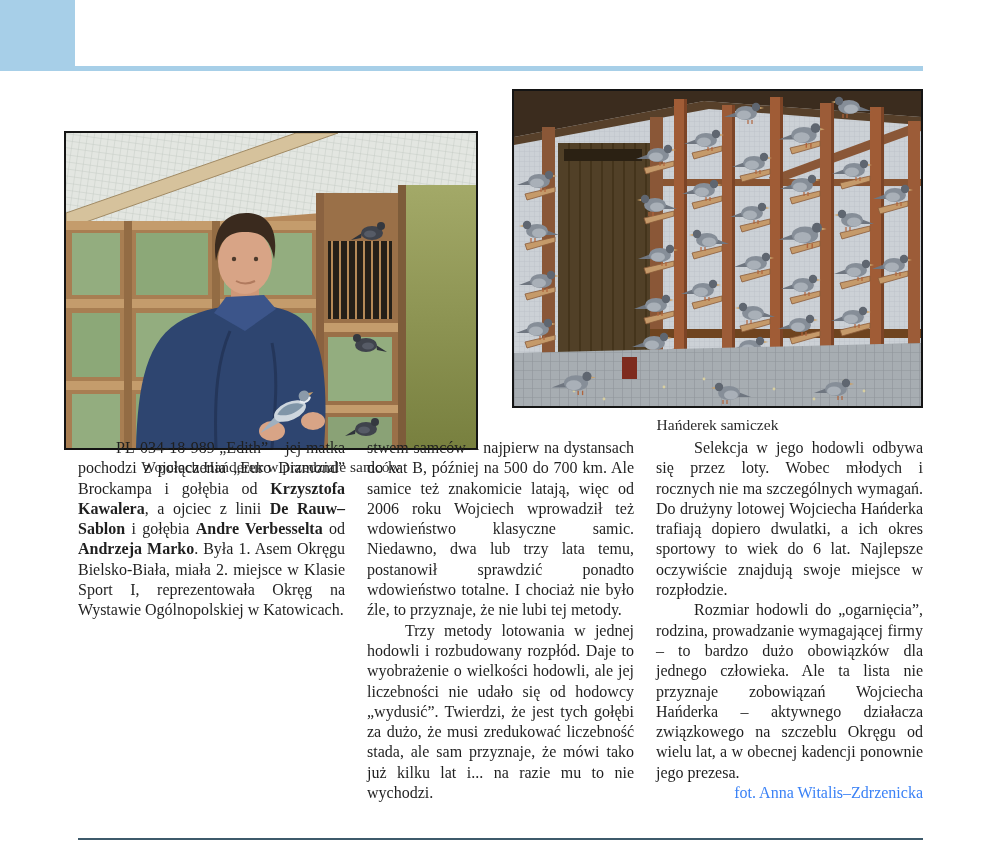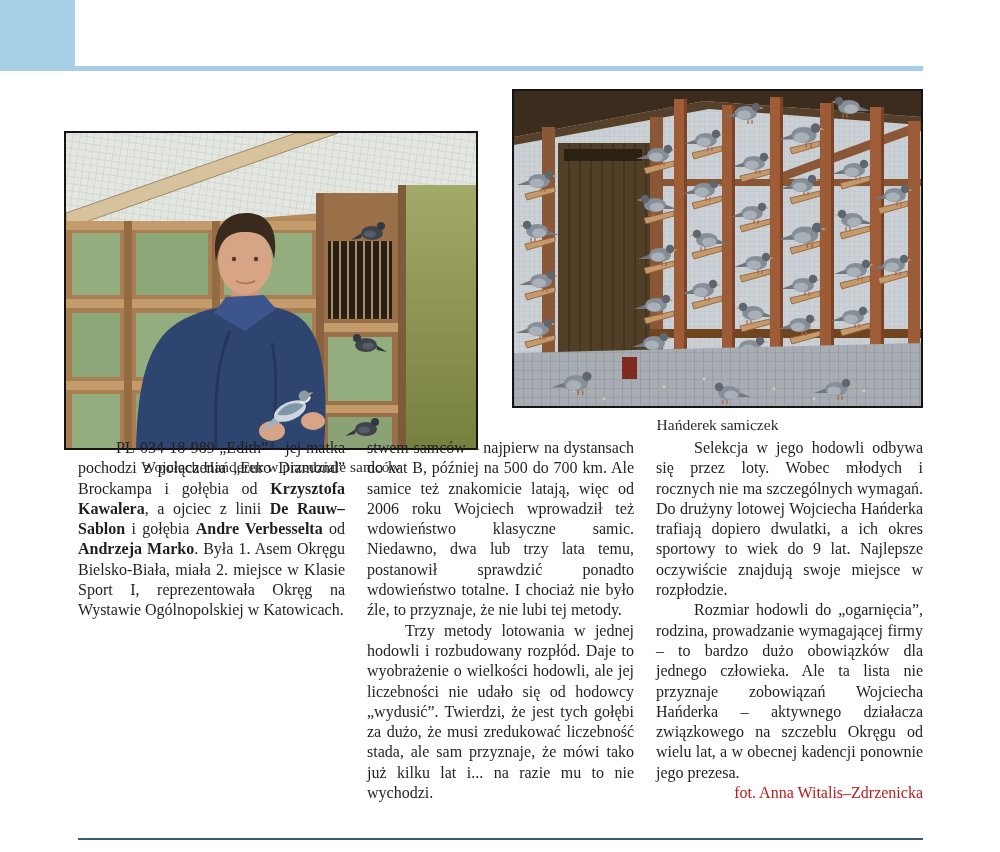--- a/index.html
+++ b/index.html
@@ -24,21 +24,21 @@
 
   
   .columns { position:absolute; left:78px; top:438px; width:845px; display:flex; gap:22px; }
   .col {
     width:267px; font-size:16px; line-height:20.3px; text-align:justify;
     color:#1f1f1f; hyphens:none;
   }
   .col p { margin:0; text-indent:38px; }
   .col p.no-indent { text-indent:0; }
   .col .bold { font-weight:bold; }
-  .col p.credit { text-indent:0; text-align:right; color:#b91c1c; }
+  .col p.credit { text-indent:0; text-align:right; color:#3b82f6; }
 </style>
 </head>
 <body>
 
 <div class="page">
 
   <div class="corner-block"></div>
   <div class="top-rule"></div>
 
   <figure class="fig-left">
@@ -274,20 +274,20 @@
 
   <div class="columns">
     <div class="col">
         <p><span>PL-034-18-989 „Edith” – jej matka pochodzi z połączenia „Euro Diamond” Brockampa i gołębia od </span><span class="bold">Krzysztofa Kawalera</span><span>, a ojciec z linii </span><span class="bold">De Rauw–Sablon</span><span> i gołębia </span><span class="bold">Andre Verbesselta</span><span> od </span><span class="bold">Andrzeja Marko</span><span>. Była 1. Asem Okręgu Bielsko-Biała, miała 2. miejsce w Klasie Sport I, reprezentowała Okręg na Wystawie Ogólnopolskiej w Katowicach.</span></p>
       </div>
     <div class="col">
         <p class="no-indent"><span>stwem samców – najpierw na dystansach do kat B, później na 500 do 700 km. Ale samice też znakomicie latają, więc od 2006 roku Wojciech wprowadził też wdowieństwo klasyczne samic. Niedawno, dwa lub trzy lata temu, postanowił sprawdzić ponadto wdowieństwo totalne. I chociaż nie było źle, to przyznaje, że nie lubi tej metody.</span></p>
         <p><span>Trzy metody lotowania w jednej hodowli i rozbudowany rozpłód. Daje to wyobrażenie o wielkości hodowli, ale jej liczebności nie udało się od hodowcy „wydusić”. Twierdzi, że jest tych gołębi za dużo, że musi zredukować liczebność stada, ale sam przyznaje, że mówi tako już kilku lat i... na razie mu to nie wychodzi.</span></p>
       </div>
     <div class="col">
-        <p><span>Selekcja w jego hodowli odbywa się przez loty. Wobec młodych i rocznych nie ma szczególnych wymagań. Do drużyny lotowej Wojciecha Hańderka trafiają dopiero dwulatki, a ich okres sportowy to wiek do 9 lat. Najlepsze oczywiście znajdują swoje miejsce w rozpłodzie.</span></p>
+        <p><span>Selekcja w jego hodowli odbywa się przez loty. Wobec młodych i rocznych nie ma szczególnych wymagań. Do drużyny lotowej Wojciecha Hańderka trafiają dopiero dwulatki, a ich okres sportowy to wiek do 6 lat. Najlepsze oczywiście znajdują swoje miejsce w rozpłodzie.</span></p>
         <p><span>Rozmiar hodowli do „ogarnięcia”, rodzina, prowadzanie wymagającej firmy – to bardzo dużo obowiązków dla jednego człowieka. Ale ta lista nie przyznaje zobowiązań Wojciecha Hańderka – aktywnego działacza związkowego na szczeblu Okręgu od wielu lat, a w obecnej kadencji ponownie jego prezesa.</span></p>
         <p class="credit">fot. Anna Witalis–Zdrzenicka</p>
       </div>
   </div>
 
   <div class="bottom-rule"></div>
 </div>
 
 </body></html>

